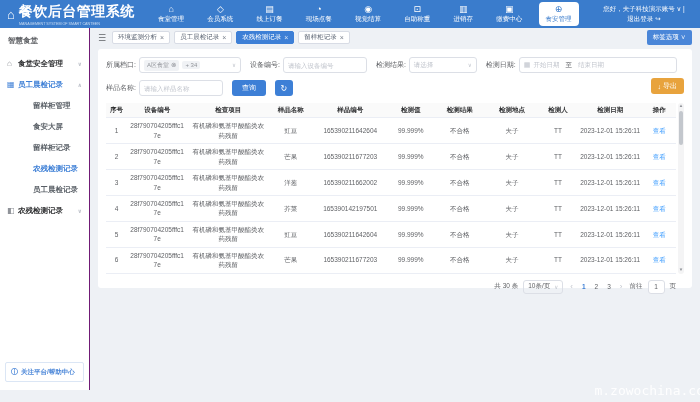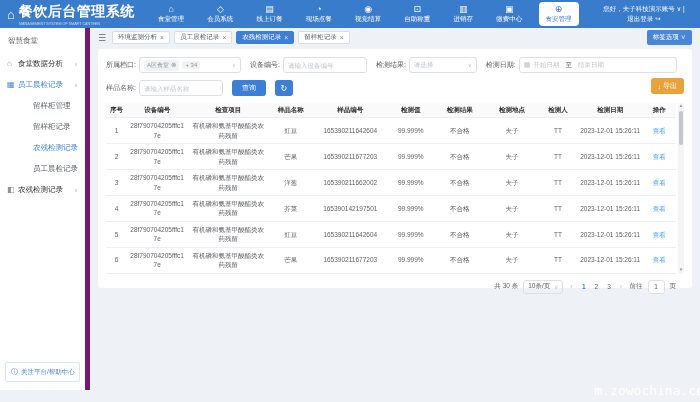--- a/index.html
+++ b/index.html
@@ -19,21 +19,21 @@
   .nav-item.active{background:#fff;color:#3a7ccc;border-radius:4px;margin:2px 0;}
   .userbox{display:flex;flex-direction:column;justify-content:center;align-items:center;padding:0 8px;font-size:6.5px;line-height:1.5;min-width:112px;}
   .userline{white-space:nowrap;cursor:pointer;}
   .logoutline{white-space:nowrap;cursor:pointer;}
 
   
   .shell{display:flex;height:362px;}
   .bottomstrip{height:12px;background:#eef1f5;}
 
   
-  .sidebar{width:90px;background:#fff;border-right:5px solid #701a75;display:flex;flex-direction:column;}
+  .sidebar{width:90px;background:#fff;border-right:1px solid #701a75;display:flex;flex-direction:column;font-weight:bold;}
   .sb-title{font-size:7.5px;color:#606266;padding:8px 8px 7px;}
   .menu{flex:1;}
   .menu-item{display:flex;align-items:center;height:21px;padding:0 7px;font-size:7.5px;color:#303133;cursor:pointer;}
   .menu-item .m-glyph{width:11px;font-size:8px;color:#909399;flex:none;}
   .menu-item .m-label{white-space:nowrap;}
   .menu-item .m-chev{margin-left:auto;font-size:5.5px;color:#c0c4cc;}
   .menu-item.child{padding-left:22px;color:#595f66;}
   .menu-item.active{color:#3d7fd6;}
   .menu-item.active .m-glyph{color:#3d7fd6;}
   .help-btn{margin:6px 5px 8px;border:1px solid #dbe6f5;border-radius:2px;background:#fff;color:#4a86d8;font-size:6.5px;display:flex;align-items:center;gap:3px;padding:4px 5px;cursor:pointer;white-space:nowrap;}
@@ -179,36 +179,41 @@
 </div>
 
 <div class="shell">
 
   <div class="sidebar">
     <div class="sb-title">智慧食堂</div>
     <div class="menu">
 
         <div class="menu-item group">
           <span class="m-glyph">⌂</span>
-          <span class="m-label">食堂数据分析</span>
+          <span class="m-label">食堂安全管理</span>
           <span class="m-chev">∨</span>
         </div>
 
         <div class="menu-item active group">
           <span class="m-glyph">▦</span>
           <span class="m-label">员工晨检记录</span>
           <span class="m-chev">∧</span>
         </div>
 
         <div class="menu-item child">
           <span class="m-glyph"></span>
           <span class="m-label">留样柜管理</span>
           <span class="m-chev"></span>
         </div>
 
+        <div class="menu-item child">
+          <span class="m-glyph"></span>
+          <span class="m-label">食安大屏</span>
+          <span class="m-chev"></span>
+        </div>
 
         <div class="menu-item child">
           <span class="m-glyph"></span>
           <span class="m-label">留样柜记录</span>
           <span class="m-chev"></span>
         </div>
 
         <div class="menu-item active child">
           <span class="m-glyph"></span>
           <span class="m-label">农残检测记录</span>

